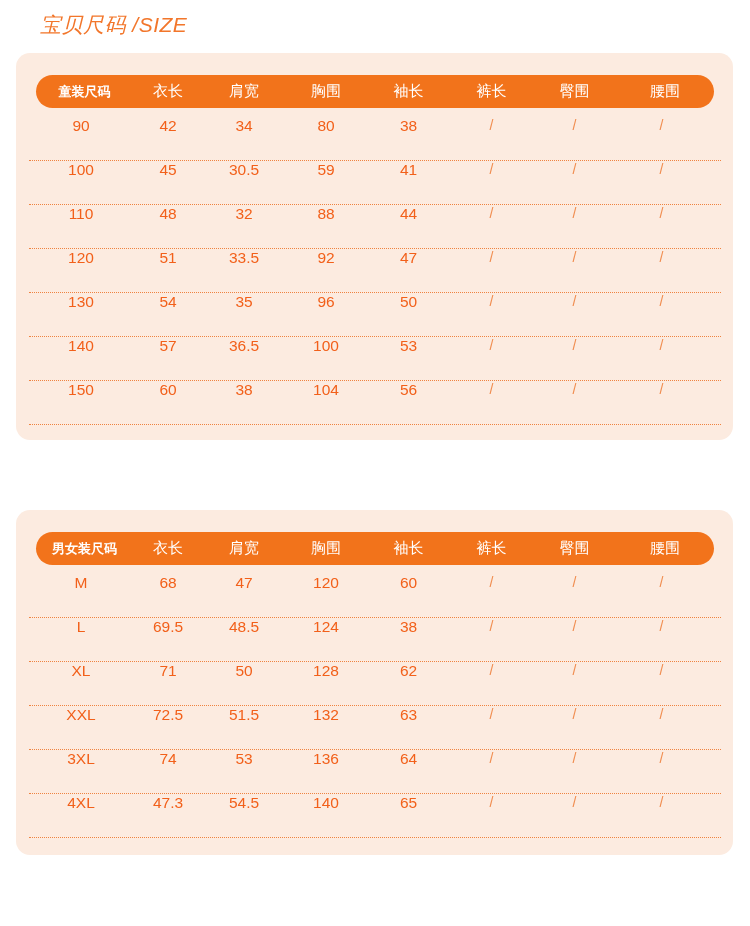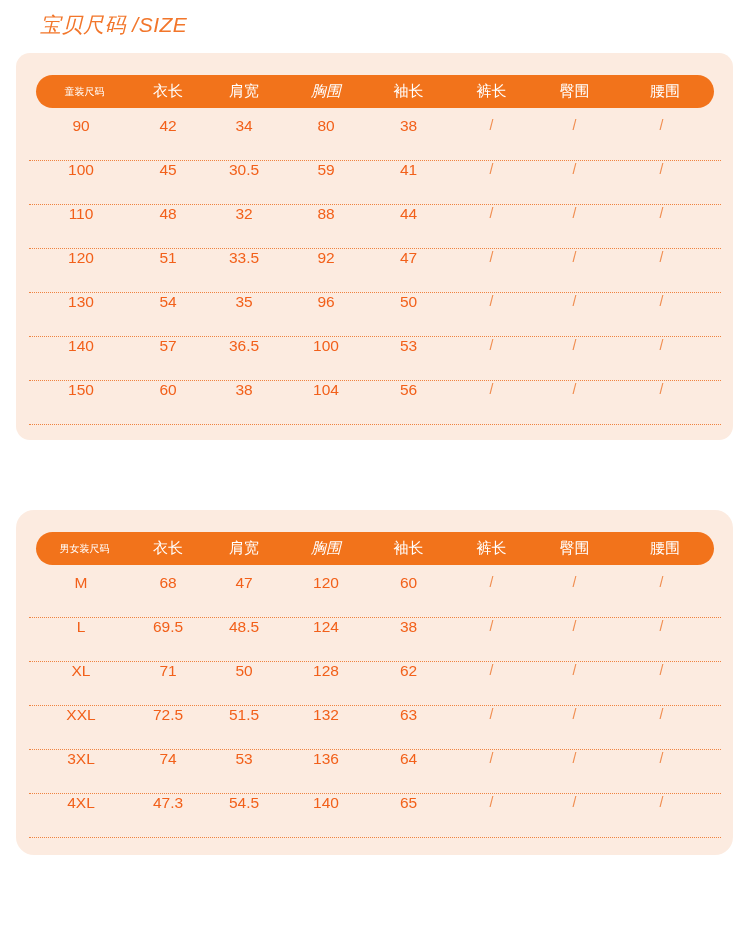--- a/index.html
+++ b/index.html
@@ -43,43 +43,43 @@
   
   .table-card {
     position: absolute;
     left: 16px;
     width: 717px;
     background: #FCEBE0;
     border-radius: 14px;
     box-sizing: border-box;
   }
   .card-kids  { top: 53px;  height: 387px; }
-  .card-adult { top: 510px; height: 345px; border-radius: 18px; }
+  .card-adult { top: 510px; height: 345px; }
 
   .tbl-header {
     position: absolute;
     left: 20px;
     top: 22px;
     width: 678px;
     height: 33px;
     background: #F2731B;
     border-radius: 17px;
     display: flex;
     align-items: center;
     box-sizing: border-box;
   }
   .tbl-header .cell {
     color: #ffffff;
     font-size: 15px;
     text-align: center;
     white-space: nowrap;
   }
   .tbl-header .cell.first {
-    font-weight: normal;
-    font-size: 10px;
+    font-weight: bold;
+    font-size: 13px;
   }
 
   .tbl-body {
     position: absolute;
     left: 13px;
     top: 64px;
     width: 692px;
   }
   .row {
     display: flex;
@@ -104,21 +104,21 @@
   .c2 { width: 82px; }
   .c3 { width: 82px; }
   .c4 { width: 83px; }
   .c5 { width: 83px; }
   .c6 { width: 83px; }
   .c7 { width: 91px; }
 
   .tbl-header .c0 { width: 97px; }
   .tbl-header .c1 { width: 70px; }
   .tbl-header .c2 { width: 82px; }
-  .tbl-header .c3 { width: 82px; font-style: italic; }
+  .tbl-header .c3 { width: 82px; }
   .tbl-header .c4 { width: 83px; }
   .tbl-header .c5 { width: 83px; }
   .tbl-header .c6 { width: 83px; }
   .tbl-header .c7 { width: 98px; }
 </style>
 </head>
 <body>
 
 <div class="page-head">
   <div class="size-title">宝贝尺码 /SIZE</div>

